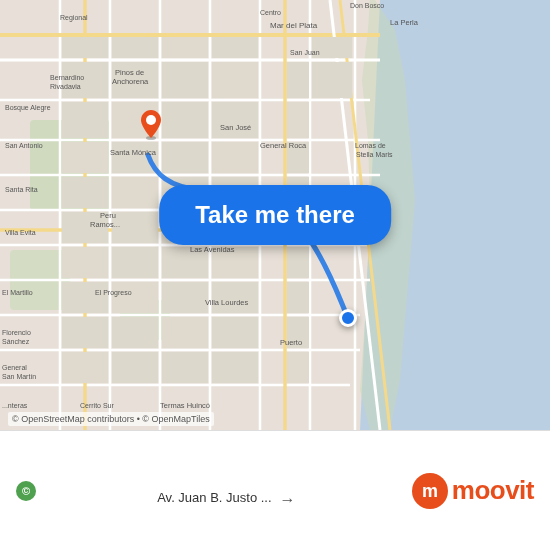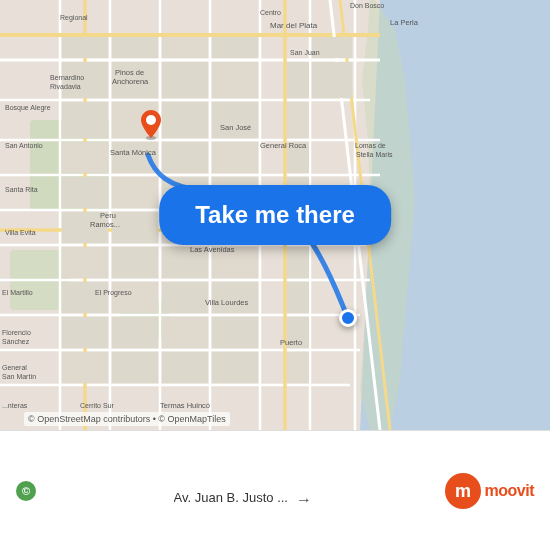--- a/index.html
+++ b/index.html
@@ -67,21 +67,21 @@
       border: 3px solid white;
       border-radius: 50%;
       box-shadow: 0 2px 6px rgba(0,0,0,0.4);
       position: absolute;
     }
 
     
     #map-attribution {
       position: absolute;
       bottom: 4px;
-      left: 24px;
+      left: 8px;
       font-size: 9px;
       color: #555;
       z-index: 6;
       background: rgba(255,255,255,0.7);
       padding: 2px 4px;
       border-radius: 2px;
     }
 
     
     #bottom-bar {
@@ -101,21 +101,21 @@
       gap: 4px;
       flex-shrink: 0;
     }
 
     #moovit-logo-icon {
       width: 36px;
       height: 36px;
     }
 
     #moovit-logo-text {
-      font-size: 16px;
+      font-size: 26px;
       font-weight: bold;
       color: #e84e1b;
       letter-spacing: -0.5px;
     }
 
     #route-info {
       flex: 1;
       display: flex;
       flex-direction: column;
       align-items: center;

